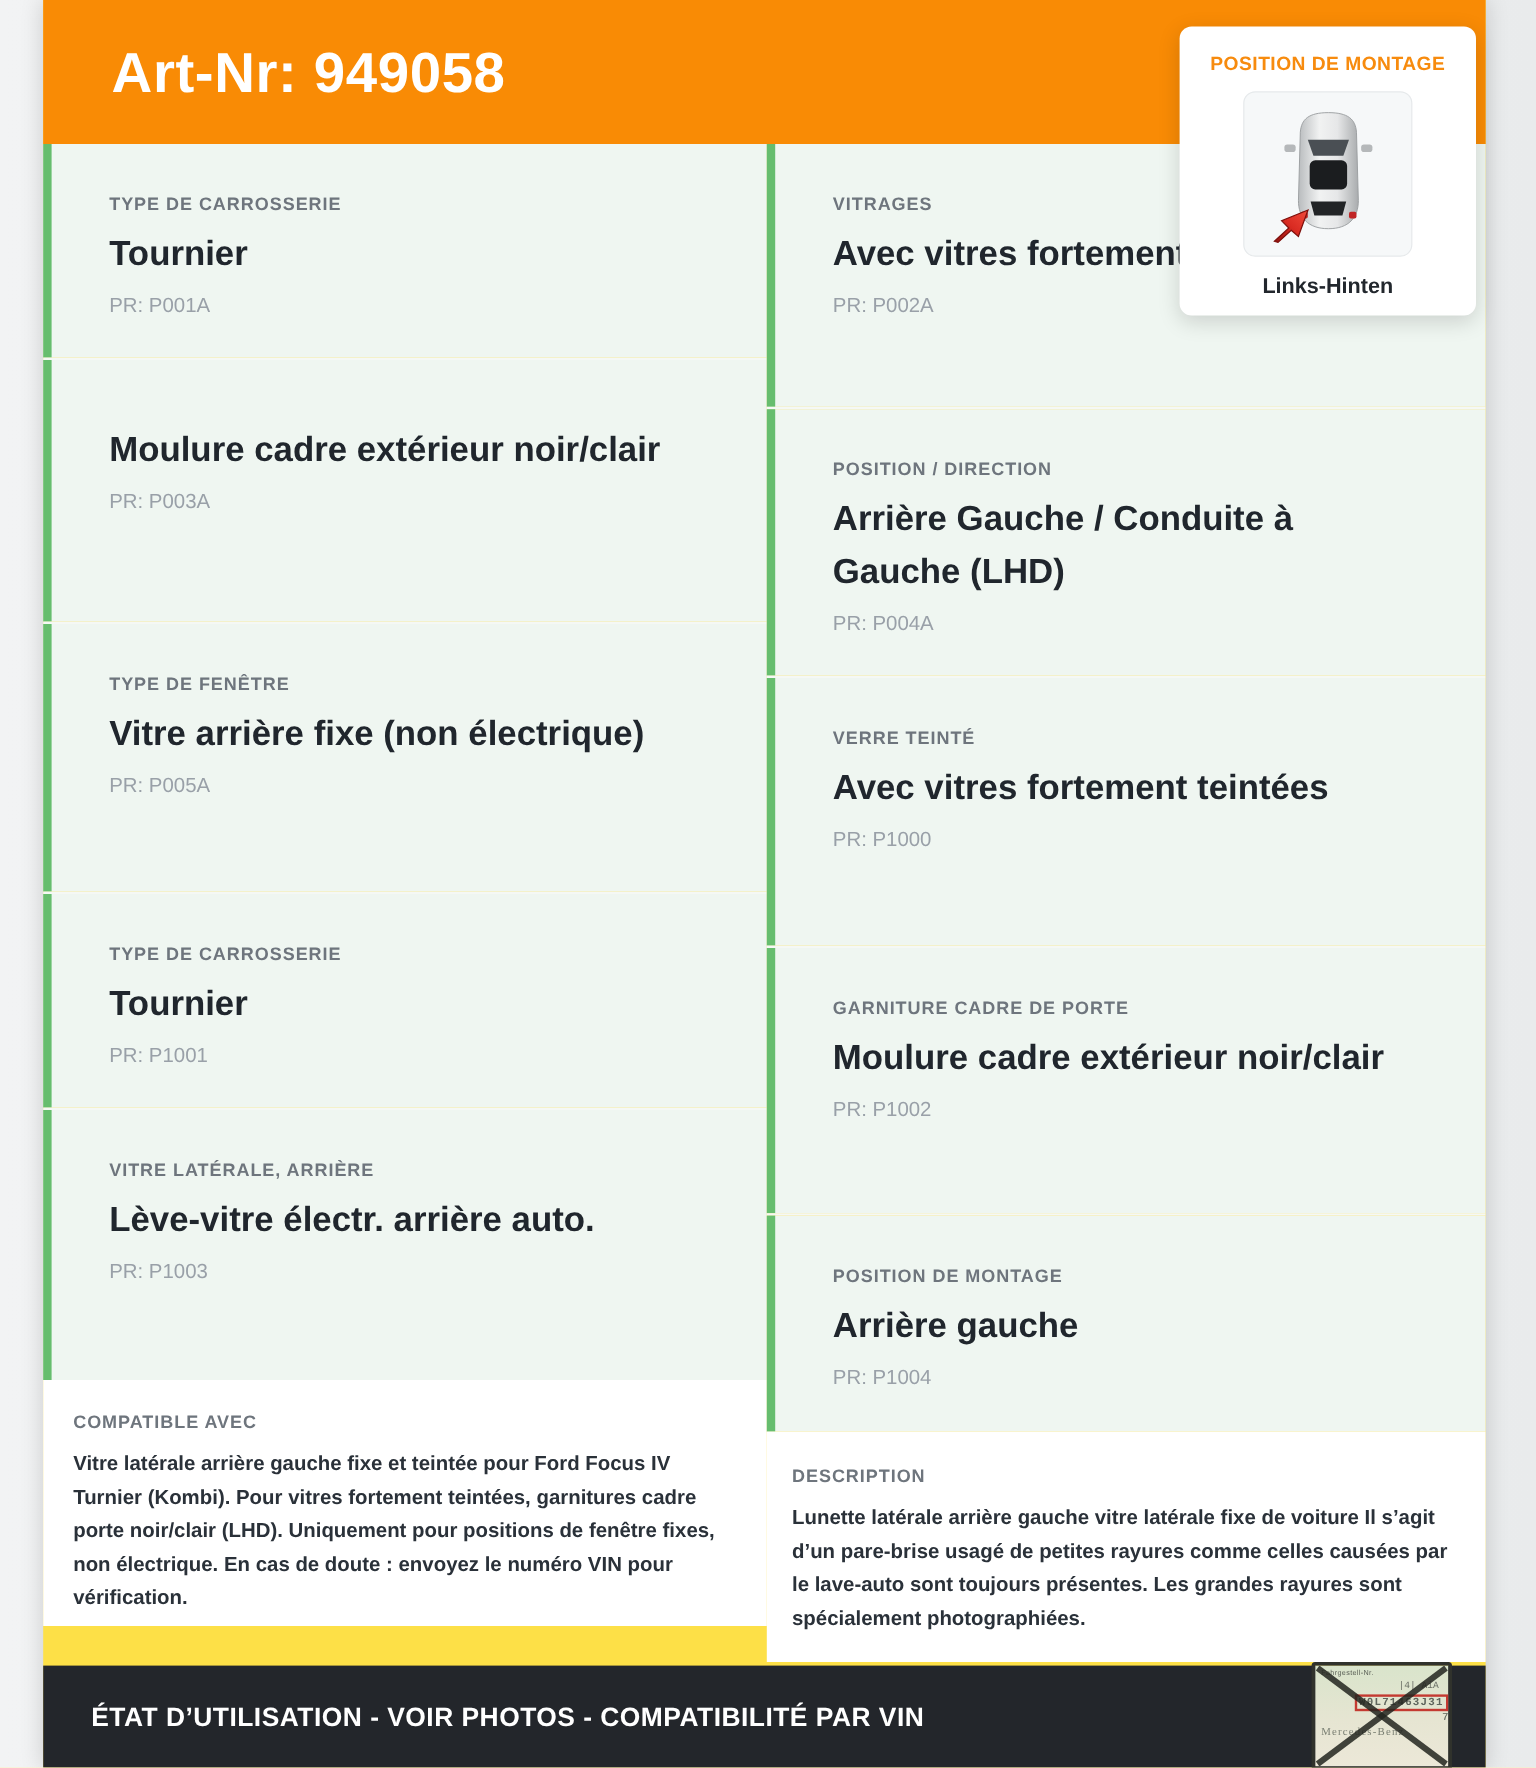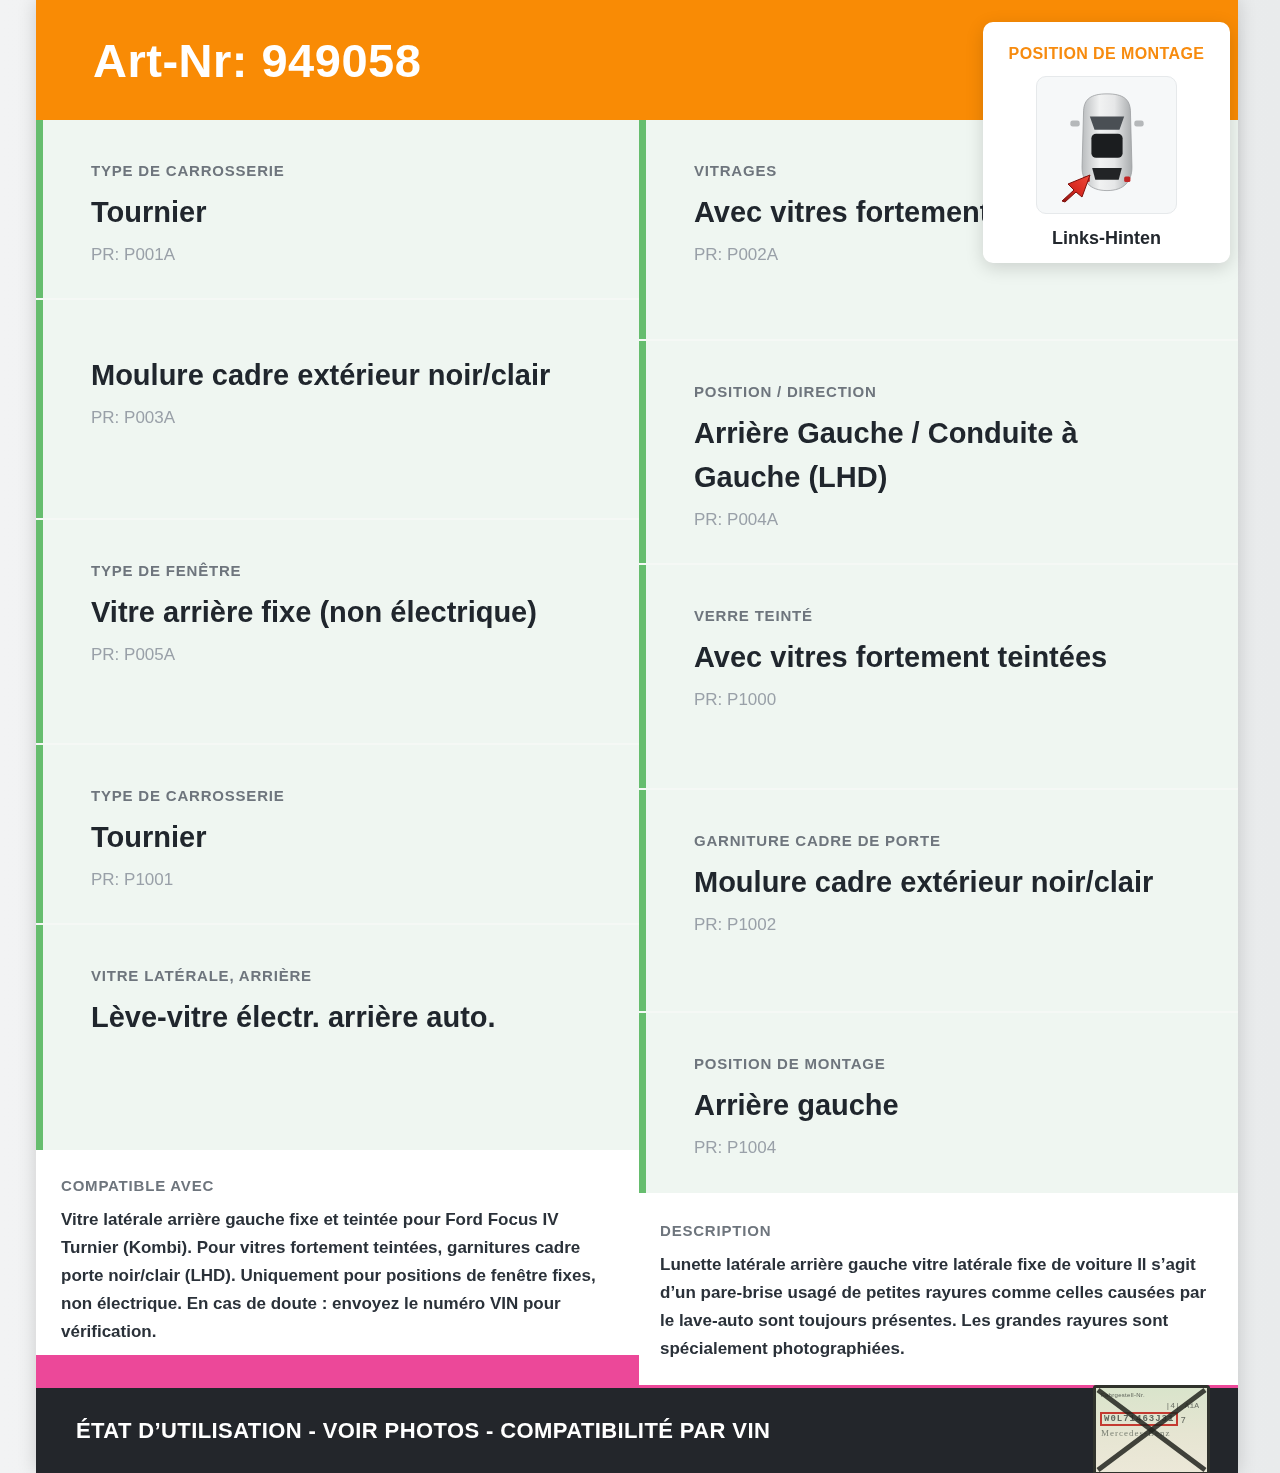--- a/index.html
+++ b/index.html
@@ -3,21 +3,21 @@
 <meta charset="utf-8">
 <style>
   html,body{margin:0;padding:0;}
   body{
     width:1280px;height:1473px;position:relative;overflow:hidden;
     background:linear-gradient(90deg,#f2f3f4 0%,#e9ebec 100%);
     font-family:"Liberation Sans",sans-serif;
   }
   .sheet{
     position:absolute;left:36px;top:0;width:1202px;height:1473px;
-    background:#ec4899;box-shadow:0 0 18px rgba(0,0,0,.16);
+    background:#fde047;box-shadow:0 0 18px rgba(0,0,0,.16);
   }
   
   .header{height:120px;background:#f98b05;display:flex;align-items:center;}
   .header .title{color:#ffffff;font-size:47px;font-weight:bold;margin-left:57px;letter-spacing:.5px;}
   
   .cols{display:flex;align-items:flex-start;}
   .col{display:flex;flex-direction:column;}
   .col-left{width:603px;}
   .col-right{width:599px;}
   .card{
@@ -38,21 +38,21 @@
   .bar{position:absolute;left:0;top:1388px;width:1202px;height:85px;background:#23262b;}
   .bar-text{line-height:85px;padding-left:40px;color:#ffffff;font-weight:bold;font-size:22px;letter-spacing:.4px;white-space:nowrap;}
   .doc{
     position:absolute;right:28px;top:-3px;width:111px;height:84px;
     border:3px solid #30322c;border-radius:3px;
     background:linear-gradient(180deg,#d9e4cb 0%,#e6e5d2 55%,#ece8d8 100%);
     overflow:hidden;
   }
   .doc-small{font-size:6px;color:#5c6158;padding:4px 0 0 5px;letter-spacing:.3px;}
   .doc-row1{font-size:8px;color:#6b7066;text-align:right;padding:3px 8px 0 0;font-family:"Liberation Mono",monospace;}
-  .vin-line{display:flex;align-items:flex-end;margin:2px 0 0 4px;}
+  .vin-line{display:flex;align-items:flex-end;margin:2px 0 0 4px;flex-direction:column;}
   .vin-box{
     border:2px solid #c43a31;padding:0 2px;
     font-family:"Liberation Mono",monospace;font-size:9px;font-weight:bold;
     color:#5f655c;letter-spacing:1px;white-space:nowrap;
   }
   .vin-suffix{font-family:"Liberation Mono",monospace;font-size:9px;color:#5f655c;margin-left:2px;}
   .doc-brand{font-family:"Liberation Serif",serif;font-size:9px;color:#7b8074;letter-spacing:1px;margin:2px 0 0 5px;}
   .doc-x{position:absolute;left:0;top:0;width:100%;height:100%;}
   
   .poscard{
@@ -101,20 +101,21 @@
       <div class="sep"></div>
       <div class="card" style="height:178px">
         <div class="label">TYPE DE CARROSSERIE</div>
         <div class="value">Tournier</div>
         <div class="pr">PR: P1001</div>
       </div>
       <div class="sep"></div>
       <div class="card" style="height:225px">
         <div class="label">VITRE LATÉRALE, ARRIÈRE</div>
         <div class="value">Lève-vitre électr. arrière auto.</div>
+        <div class="pr">PR: P1003</div>
       </div>
       <div class="sect sect-compat">
         <div class="label">COMPATIBLE AVEC</div>
         <div class="text">Vitre latérale arrière gauche fixe et teintée pour Ford Focus IV Turnier (Kombi). Pour vitres fortement teintées, garnitures cadre porte noir/clair (LHD). Uniquement pour positions de fenêtre fixes, non électrique. En cas de doute : envoyez le numéro VIN pour vérification.</div>
       </div>
     </div>
 
     <div class="col col-right">
       <div class="card" style="height:219px">
         <div class="label">VITRAGES</div>

